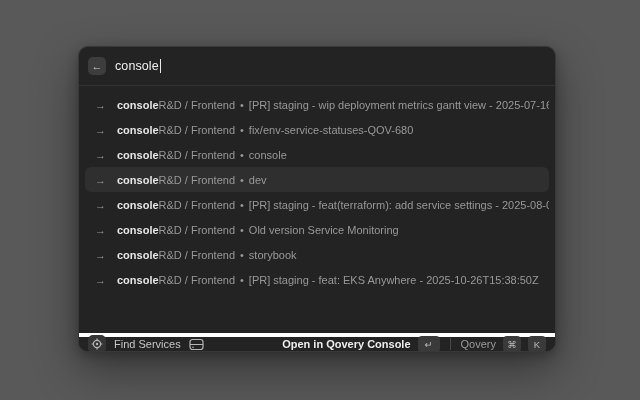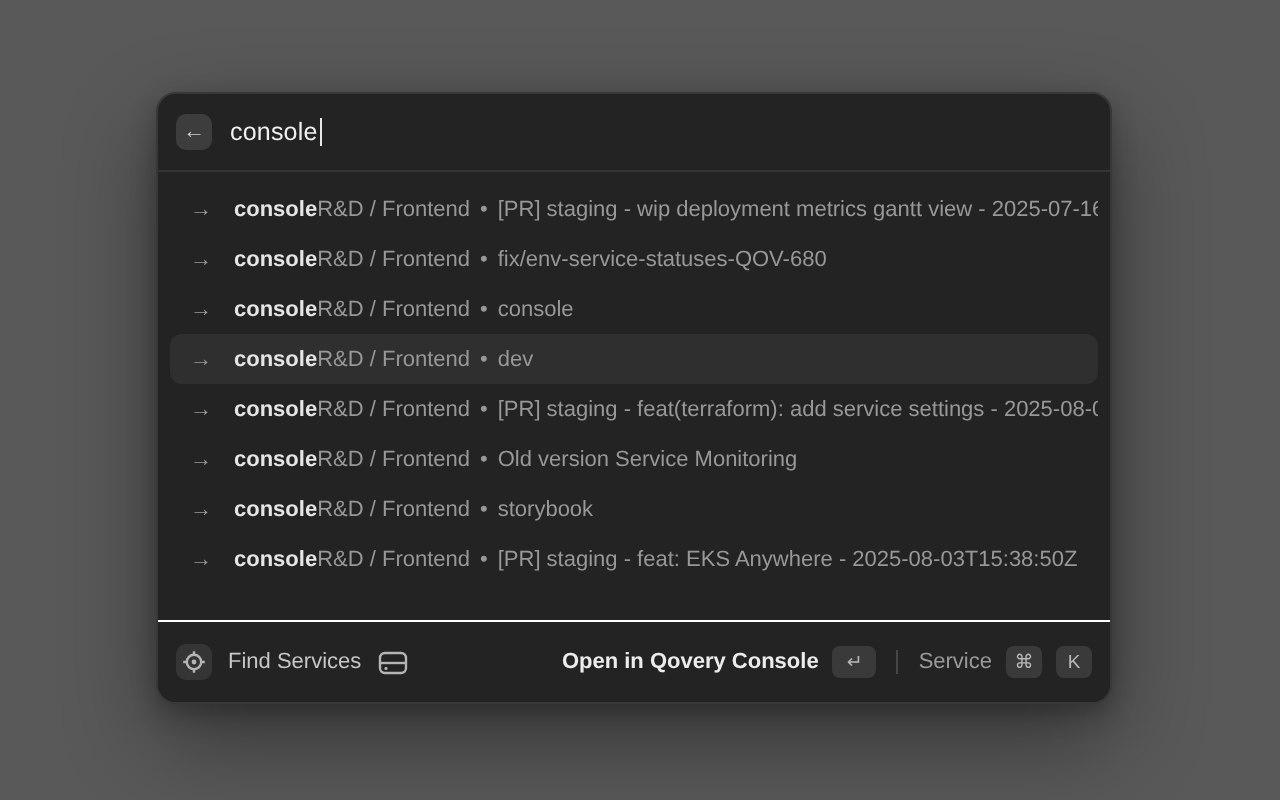--- a/index.html
+++ b/index.html
@@ -102,22 +102,22 @@
   .row-project { margin-left: 0; }
   .row-sep {
     color: #989898;
     font-size: 11px;
     margin: 0 5px;
   }
 
   
   .footer {
     flex: 0 0 auto;
-    height: 41px;
-    border-top: 1px solid #ffffff;
+    height: 18px;
+    border-top: 4px solid #ffffff;
     display: flex;
     align-items: center;
     padding: 0 9px;
     background: #232323;
   }
   .footer-left {
     display: flex;
     align-items: center;
     gap: 8px;
     flex: 1;
@@ -251,21 +251,21 @@
       <span class="row-project">R&amp;D / Frontend</span>
       <span class="row-sep">•</span>
       <span class="row-detail">storybook</span>
     </div>
 
     <div class="row">
       <span class="row-arrow">→</span>
       <span class="row-name">console</span>
       <span class="row-project">R&amp;D / Frontend</span>
       <span class="row-sep">•</span>
-      <span class="row-detail">[PR] staging - feat: EKS Anywhere - 2025-08-03T15:38:50Z</span>
+      <span class="row-detail">[PR] staging - feat: EKS Anywhere - 2025-10-26T15:38:50Z</span>
     </div>
   </div>
 
   <div class="footer">
     <div class="footer-left">
       <span class="app-logo">
         <svg width="12" height="12" viewBox="0 0 12 12">
           <circle cx="6" cy="6" r="3.6" fill="none" stroke="#b5b5b5" stroke-width="1.2"></circle>
           <circle cx="6" cy="6" r="1.2" fill="#b5b5b5"></circle>
           <line x1="6" y1="0.6" x2="6" y2="2.4" stroke="#b5b5b5" stroke-width="1.2"></line>
@@ -283,19 +283,19 @@
         </svg>
       </span>
     </div>
     <div class="footer-right">
       <div class="open-group">
         <span class="open-label">Open in Qovery Console</span>
         <span class="keycap wide">↵</span>
       </div>
       <span class="footer-divider"></span>
       <div class="actions-group">
-        <span class="actions-label">Service</span>
+        <span class="actions-label">Qovery</span>
         <span class="keycap">⌘</span>
         <span class="keycap">K</span>
       </div>
     </div>
   </div>
 </div>
 
 </body></html>

